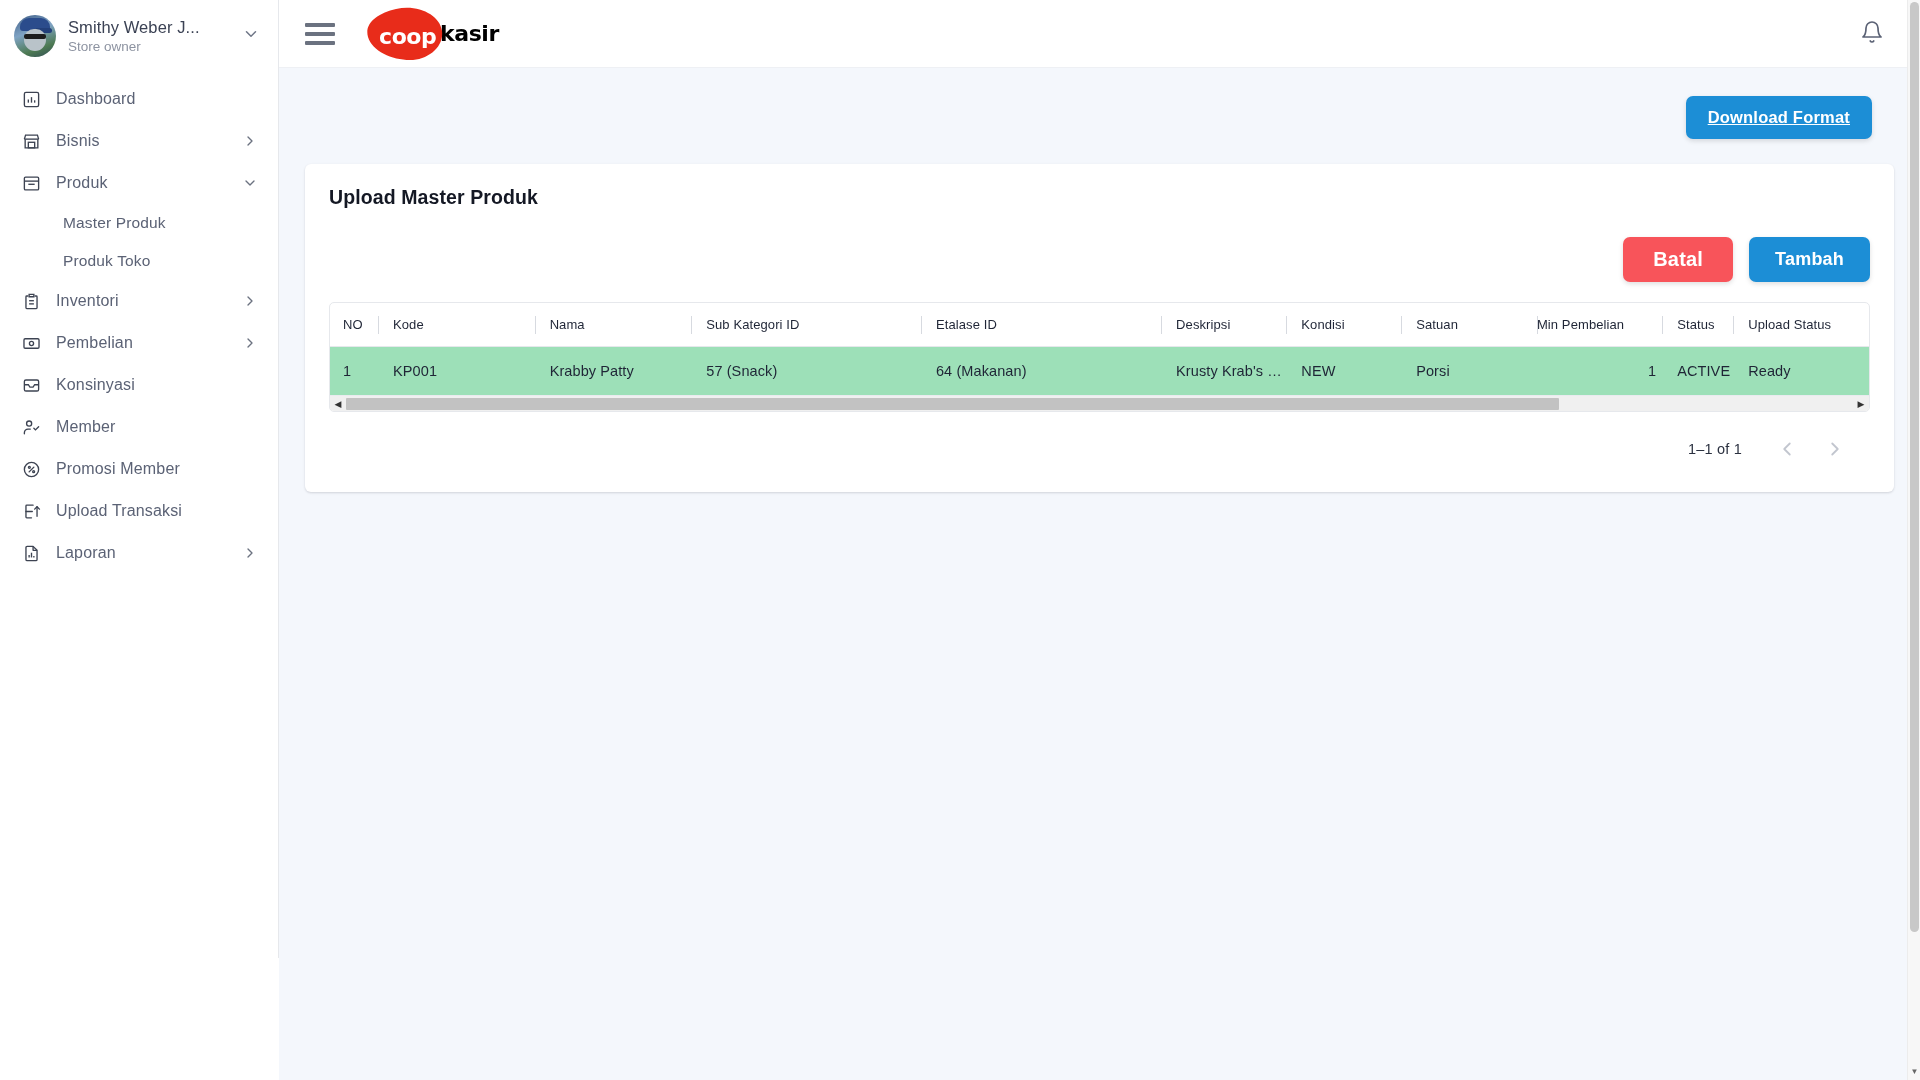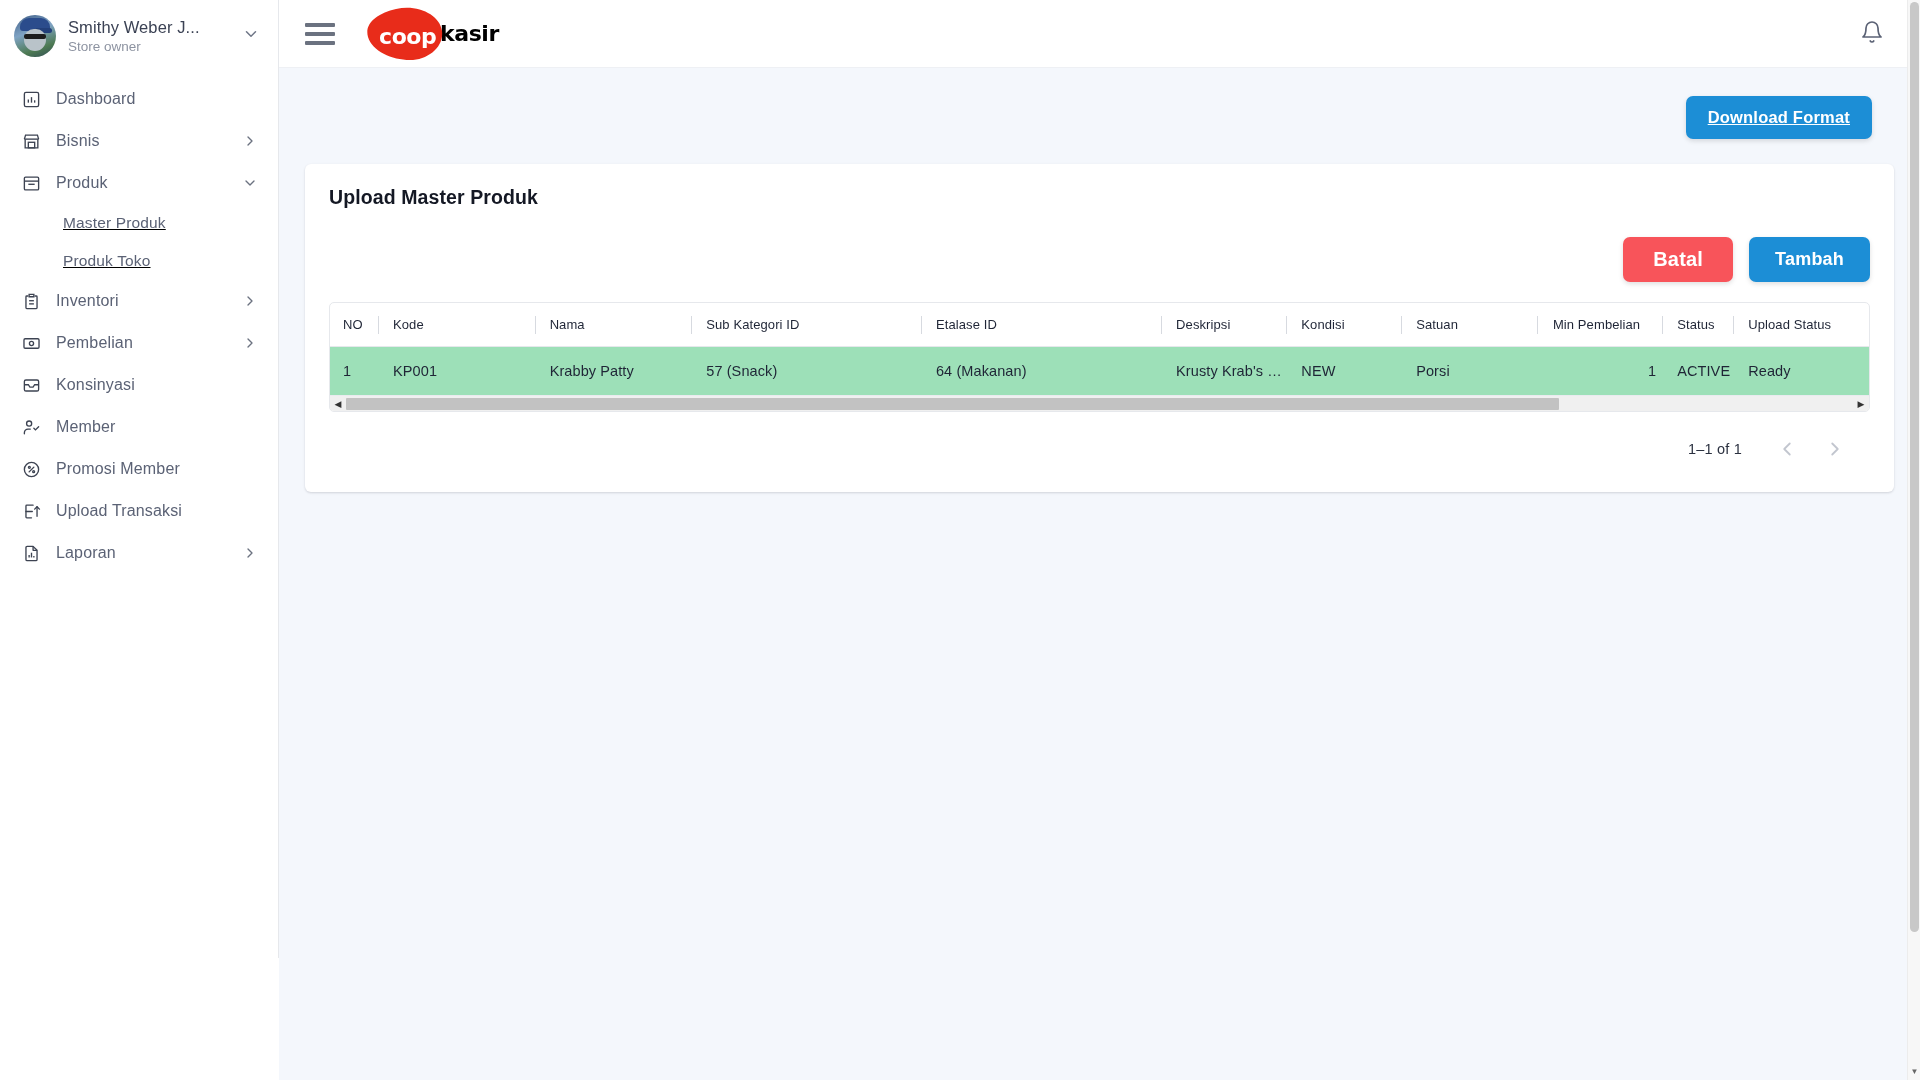--- a/index.html
+++ b/index.html
@@ -60,21 +60,21 @@
   }
   .nav-item .nav-icon {
     width: 22px; height: 22px; flex: 0 0 22px;
     display: flex; align-items: center; justify-content: center;
     color: #3d4352; margin-right: 14px;
   }
   .nav-item .nav-label { font-size: 16px; color: #5b6275; letter-spacing: .15px; flex: 1; }
   .nav-item .nav-chevron { color: #6b7280; display: flex; align-items: center; }
   .nav-sub {
     display: flex; align-items: center; height: 38px;
-    padding-left: 63px; cursor: pointer; text-decoration: underline;
+    padding-left: 63px; cursor: pointer;
   }
   .nav-sub .nav-label { font-size: 15.5px; color: #5b6275; letter-spacing: .15px; }
 
   
   .main { flex: 1; display: flex; flex-direction: column; min-width: 0; background:#f4f7fc; }
   .topbar {
     height: 68px; background: #ffffff; display: flex; align-items: center;
     padding: 0 26px 0 26px; flex: 0 0 68px;
     border-bottom: 1px solid #eef0f4;
   }
@@ -121,21 +121,21 @@
     text-align: left; font-size: 13px; font-weight: normal; color: #1f2536;
     padding: 14px 0 14px 0; border-bottom: 1px solid #e6e8ec;
     position: relative; letter-spacing: .1px; white-space: nowrap;
   }
   thead th .hsep {
     position:absolute; left:0; top: 50%; transform: translateY(-50%);
     width:1px; height: 18px; background:#d7dae0;
   }
   thead th .htext { padding-left: 15px; display:block; }
   thead th.first .htext { padding-left: 13px; }
-  thead th.num .htext { text-align: center; padding-right: 6px; padding-left: 0; }
+  thead th.num .htext { text-align: left; padding-right: 6px; padding-left: 0; }
 
   tbody tr.row-selected { background: #9de0b8; }
   tbody td {
     font-size: 14.5px; color: #1f2536; padding: 16px 0 16px 0;
     letter-spacing: .1px; white-space: nowrap; overflow: hidden; text-overflow: ellipsis;
   }
   tbody td .ctext { padding-left: 15px; display:block; overflow:hidden; text-overflow:ellipsis; }
   tbody td.first .ctext { padding-left: 13px; }
   tbody td.num .ctext { text-align: right; padding-right: 6px; padding-left: 0; }
 

